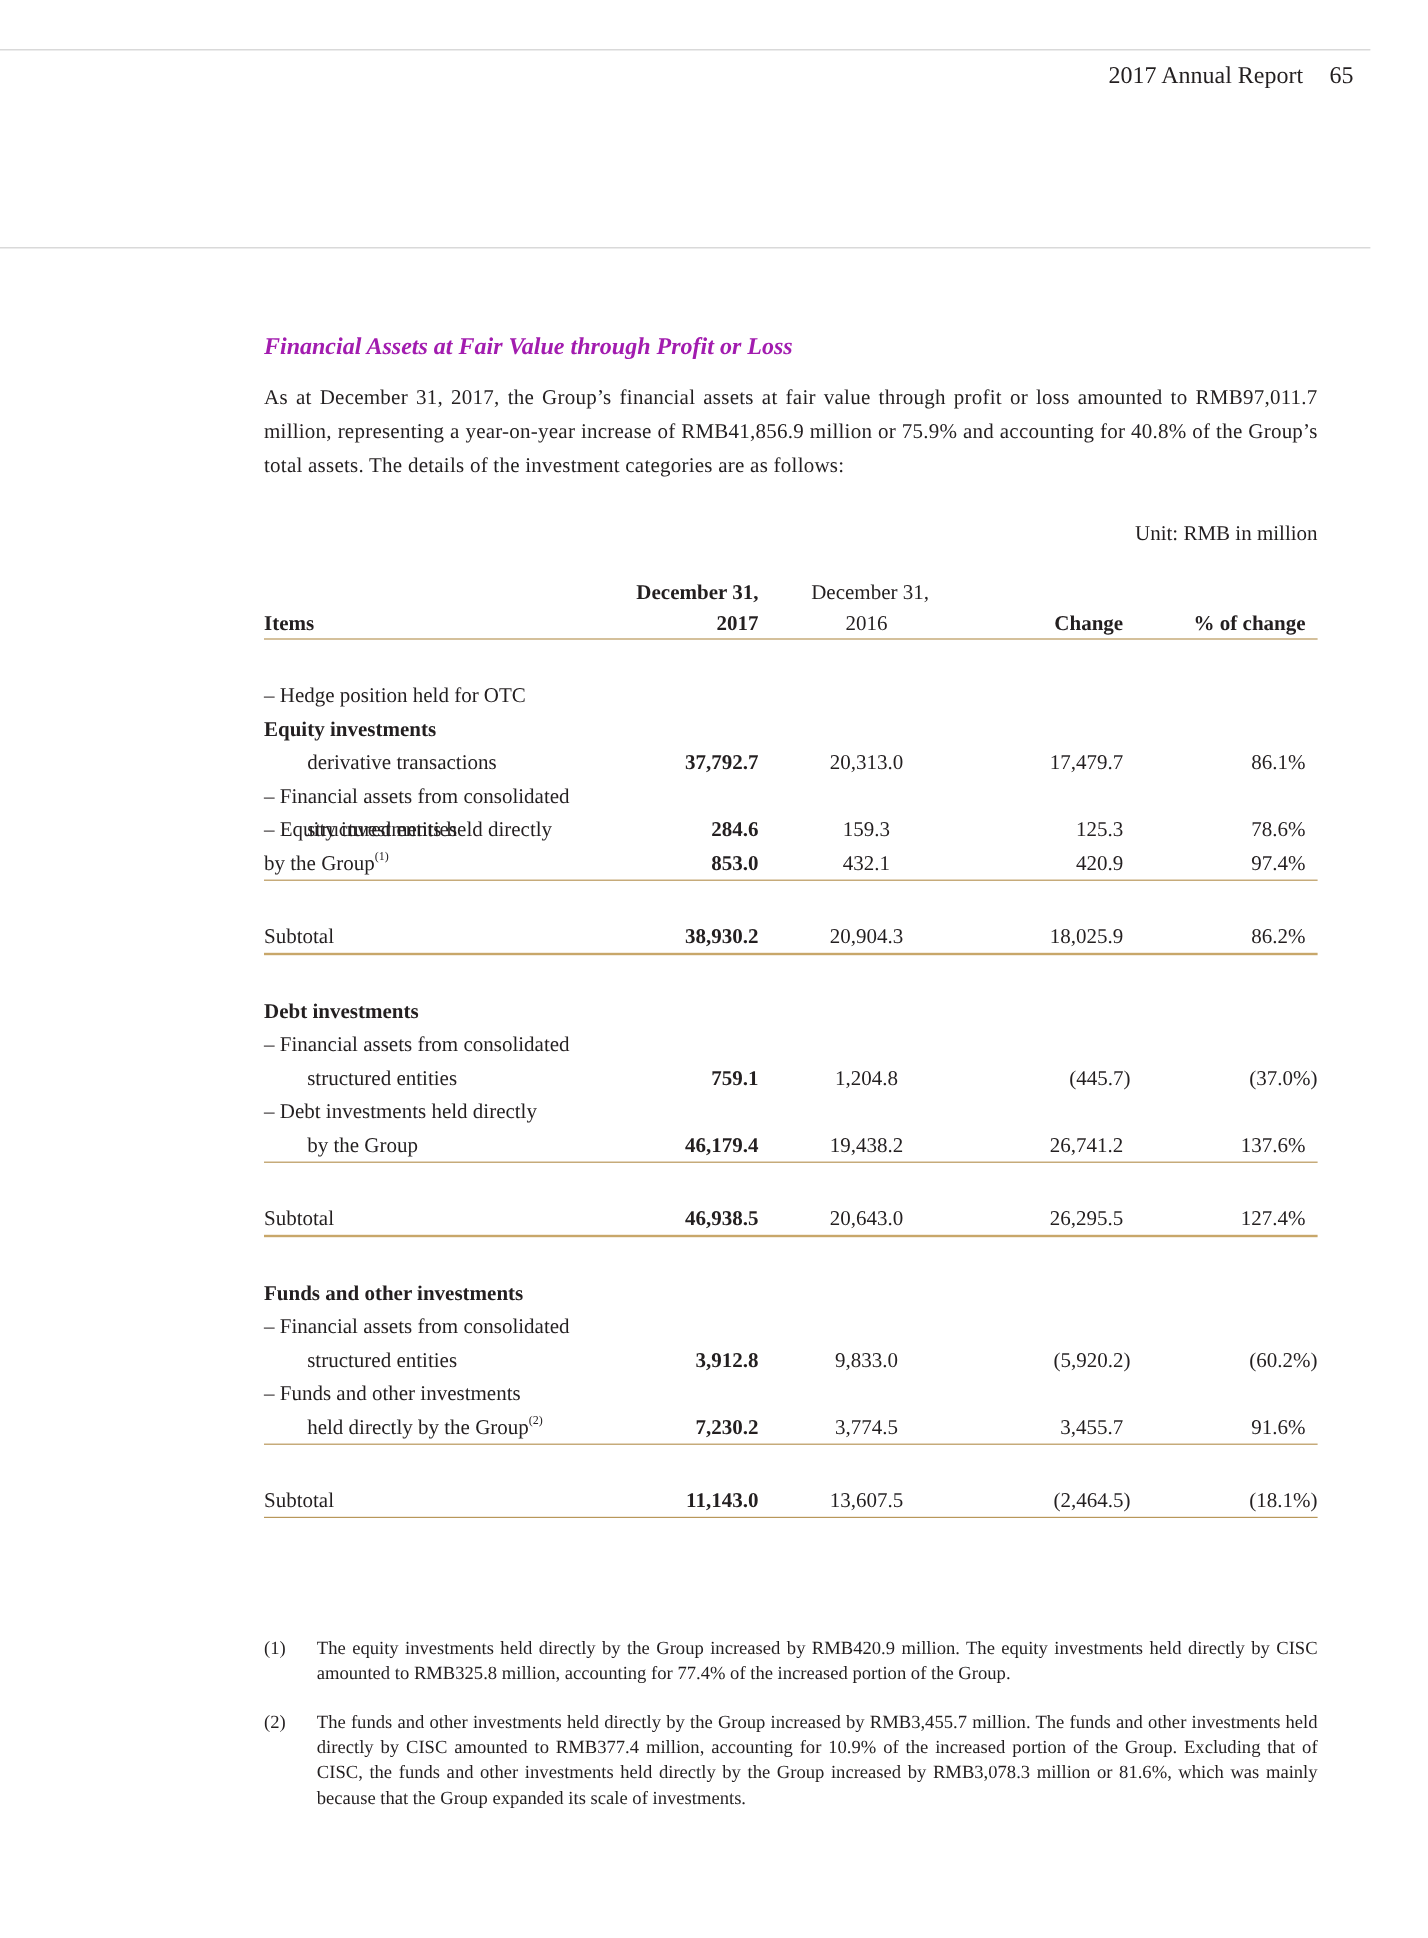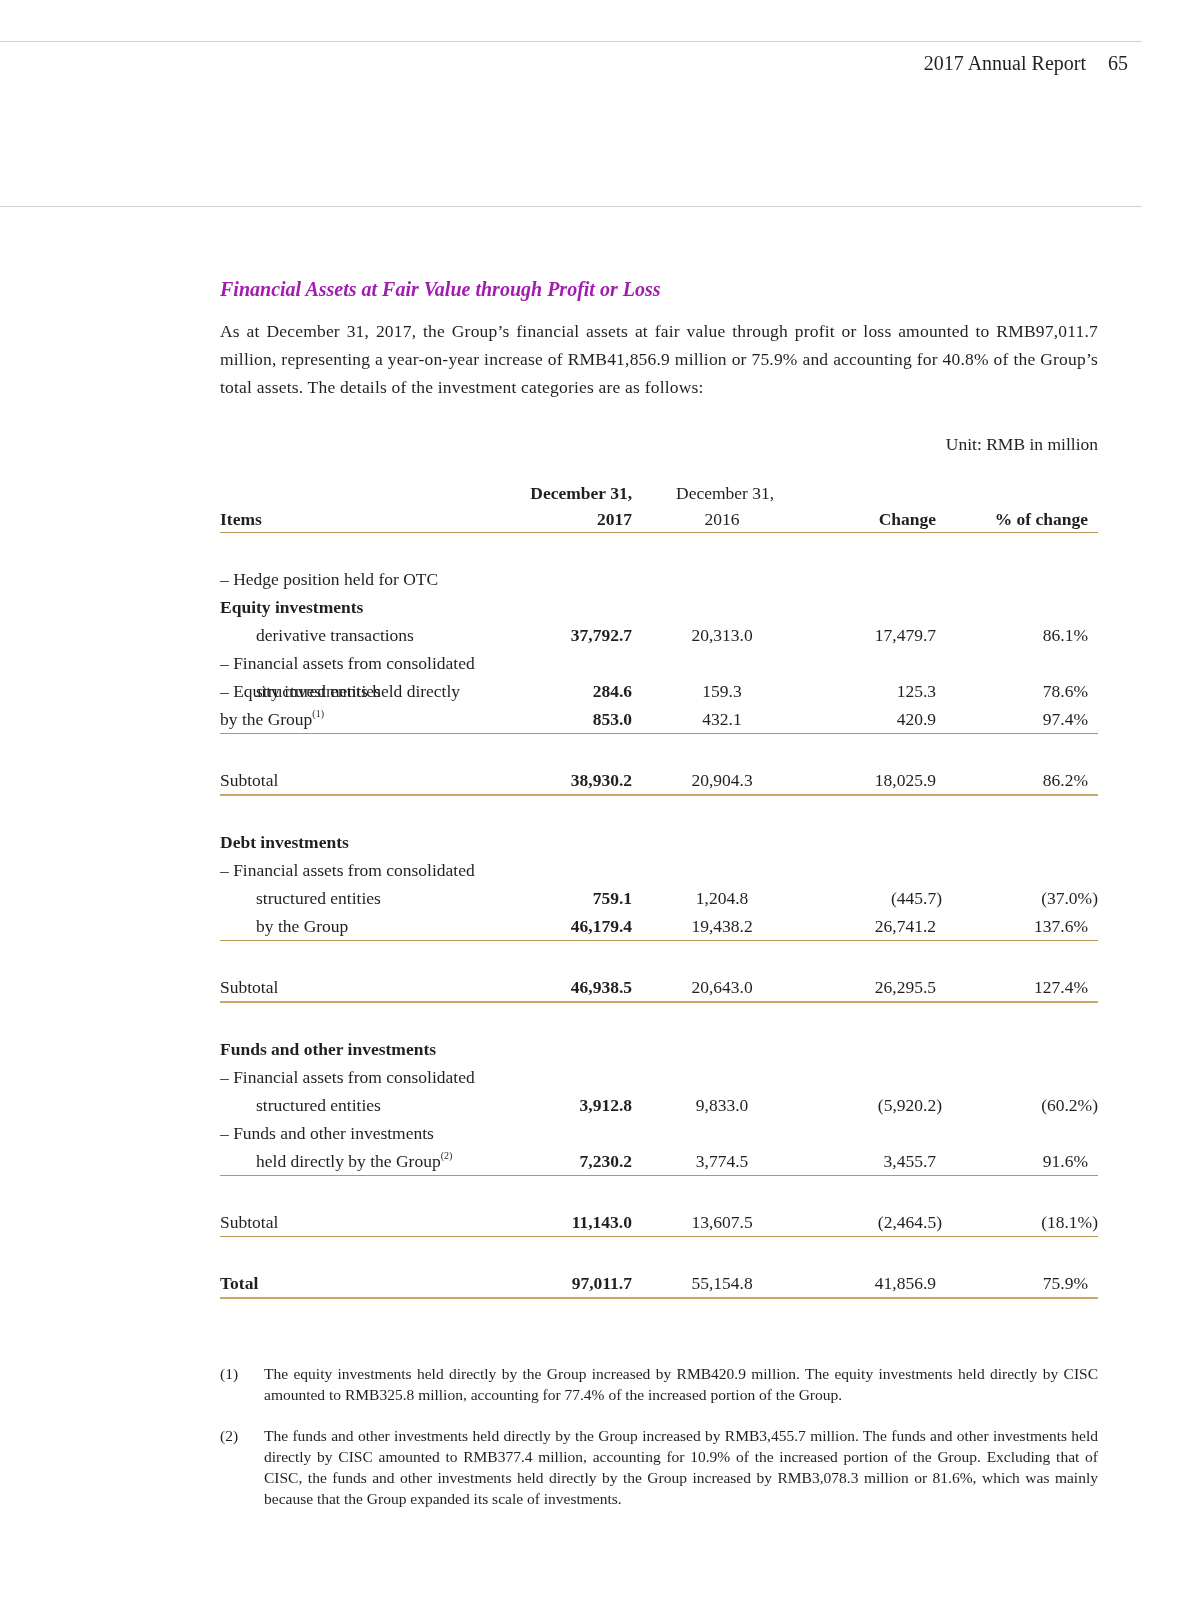--- a/index.html
+++ b/index.html
@@ -121,20 +121,23 @@
   <div class="row">
       <span class="c0">– Financial assets from consolidated</span>
     </div>
   <div class="row">
     <span class="c0 ind">structured entities</span>
     <span class="c1 b">759.1</span>
     <span class="c2">1,204.8</span>
     <span class="c3 neg">(445.7)</span>
     <span class="c4 neg">(37.0%)</span>
   </div>
+  <div class="row">
+      <span class="c0">– Debt investments held directly</span>
+    </div>
   <div class="row gold">
     <span class="c0 ind">by the Group</span>
     <span class="c1 b">46,179.4</span>
     <span class="c2">19,438.2</span>
     <span class="c3">26,741.2</span>
     <span class="c4">137.6%</span>
   </div>
   <div class="sp"></div>
   <div class="row gold2">
     <span class="c0">Subtotal</span>
@@ -171,27 +174,20 @@
   <div class="sp"></div>
   <div class="row gold">
     <span class="c0">Subtotal</span>
     <span class="c1 b">11,143.0</span>
     <span class="c2">13,607.5</span>
     <span class="c3 neg">(2,464.5)</span>
     <span class="c4 neg">(18.1%)</span>
   </div>
   <div class="sp"></div>
 
-  <div class="row gold2">
-    <span class="c0 b">Total</span>
-    <span class="c1 b">97,011.7</span>
-    <span class="c2">55,154.8</span>
-    <span class="c3">41,856.9</span>
-    <span class="c4">75.9%</span>
-  </div>
 </div>
 
 <div class="notes">
   <div class="note">
     <span class="num">(1)</span>
     <span class="txt">The equity investments held directly by the Group increased by RMB420.9 million. The equity investments held directly by CISC amounted to RMB325.8 million, accounting for 77.4% of the increased portion of the Group.</span>
   </div>
   <div class="note">
     <span class="num">(2)</span>
     <span class="txt">The funds and other investments held directly by the Group increased by RMB3,455.7 million. The funds and other investments held directly by CISC amounted to RMB377.4 million, accounting for 10.9% of the increased portion of the Group. Excluding that of CISC, the funds and other investments held directly by the Group increased by RMB3,078.3 million or 81.6%, which was mainly because that the Group expanded its scale of investments.</span>

